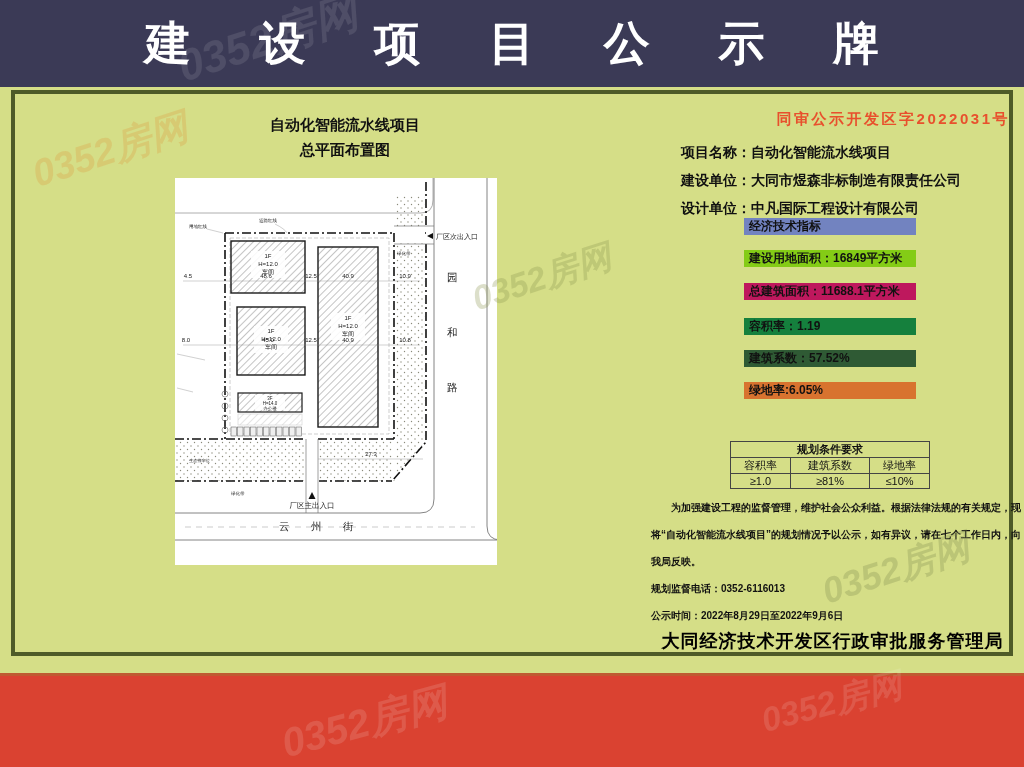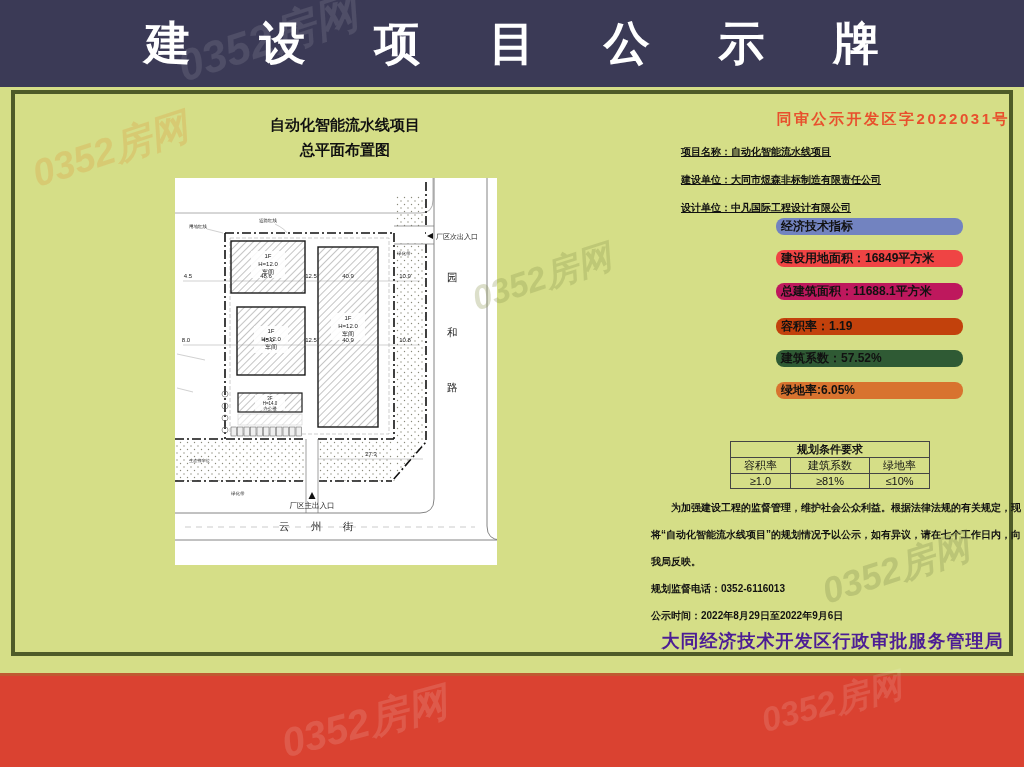--- a/index.html
+++ b/index.html
@@ -11,34 +11,34 @@
   .panel{position:absolute;left:11px;top:90px;width:994px;height:558px;
        border:4px solid #4e5b28;z-index:2;}
   .red-stripe{position:absolute;left:0;top:673px;width:1024px;height:94px;
        background:#da4231;border-top:3px solid #bf5a31;z-index:2;}
   .plan-title{position:absolute;left:185px;top:112px;width:320px;text-align:center;
        font-weight:bold;font-size:15px;line-height:25px;color:#111;z-index:3;}
   .plan-svg{position:absolute;left:175px;top:178px;width:322px;height:387px;z-index:3;}
   .doc-no{position:absolute;left:690px;top:110px;width:320px;text-align:right;
        font-weight:bold;font-size:15px;letter-spacing:2.5px;z-index:3;}
   .info{position:absolute;left:681px;top:138px;width:330px;z-index:3;}
-  .info .row{height:28px;line-height:28px;font-size:10px;font-weight:bold;color:#111;text-decoration:underline;}
-  .bar{position:absolute;left:776px;width:187px;height:17px;line-height:17px;
+  .info .row{height:28px;line-height:28px;font-size:14px;font-weight:bold;color:#111;}
+  .bar{position:absolute;left:744px;width:172px;height:17px;line-height:17px;
        padding-left:5px;font-size:12px;font-weight:bold;color:#111;z-index:3;
-       box-sizing:border-box;border-radius:8px;}
+       box-sizing:border-box;}
   .req{position:absolute;left:718px;top:441px;width:200px;border-collapse:collapse;
        font-size:11px;color:#111;z-index:3;margin-left:12px;}
   .req td{border:1px solid #444;text-align:center;height:14px;padding:0;}
   .req .t{font-weight:bold;height:13px;}
   .notice{position:absolute;left:651px;top:494px;width:370px;z-index:3;
        font-size:10px;font-weight:bold;color:#111;line-height:27px;}
   .notice p{margin:0;text-align:justify;}
   .notice .para{text-indent:2em;}
   .footer{position:absolute;left:650px;top:629px;width:365px;text-align:center;
-       font-size:18px;font-weight:bold;color:#4c1d95;letter-spacing:1px;z-index:3;}
+       font-size:18px;font-weight:bold;color:#000000;letter-spacing:1px;z-index:3;}
   .wm{position:absolute;font-weight:bold;font-style:italic;white-space:nowrap;
        pointer-events:none;z-index:6;}
   .wm-header{left:175px;top:10px;font-size:44px;transform:rotate(-18deg);color:rgba(255,255,255,0.10);}
   .wm-g1{left:30px;top:125px;font-size:38px;transform:rotate(-18deg);color:rgba(222,150,60,0.28);}
   .wm-g2{left:470px;top:255px;font-size:34px;transform:rotate(-18deg);color:rgba(140,150,80,0.30);}
   .wm-g3{left:820px;top:545px;font-size:36px;transform:rotate(-18deg);color:rgba(130,140,80,0.30);}
   .wm-r1{left:280px;top:695px;font-size:40px;transform:rotate(-15deg);color:rgba(255,255,255,0.13);}
   .wm-r2{left:760px;top:680px;font-size:34px;transform:rotate(-15deg);color:rgba(255,255,255,0.12);}
   svg text{font-family:"Liberation Sans","DejaVu Sans",sans-serif;fill:#222;}
 </style>
@@ -197,23 +197,23 @@
 
 <div class="doc-no" style="color:#e8502d;">同审公示开发区字2022031号</div>
 
 <div class="info">
   <div class="row"><span>项目名称：</span><span>自动化智能流水线项目</span></div>
   <div class="row"><span>建设单位：</span><span>大同市煜森非标制造有限责任公司</span></div>
   <div class="row"><span>设计单位：</span><span>中凡国际工程设计有限公司</span></div>
 </div>
 
 <div class="bar" style="top: 218px; background-color: rgb(114, 131, 192);">经济技术指标</div>
-<div class="bar" style="top: 250px; background-color: #ef4444;">建设用地面积：16849平方米</div>
+<div class="bar" style="top: 250px; background-color: #84cc16;">建设用地面积：16849平方米</div>
 <div class="bar" style="top: 283px; background-color: #be185d;">总建筑面积：11688.1平方米</div>
-<div class="bar" style="top: 318px; background-color: #c2410c;">容积率：1.19</div>
+<div class="bar" style="top: 318px; background-color: #15803d;">容积率：1.19</div>
 <div class="bar" style="top: 350px; background-color: rgb(47, 90, 52);">建筑系数：57.52%</div>
 <div class="bar" style="top: 382px; background-color: rgb(216, 115, 47);">绿地率:6.05%</div>
 
 <table class="req">
   <tbody>
   <tr>
         <td colspan="3" class="t">规划条件要求</td>
       </tr>
   <tr>
     <td>容积率</td>

